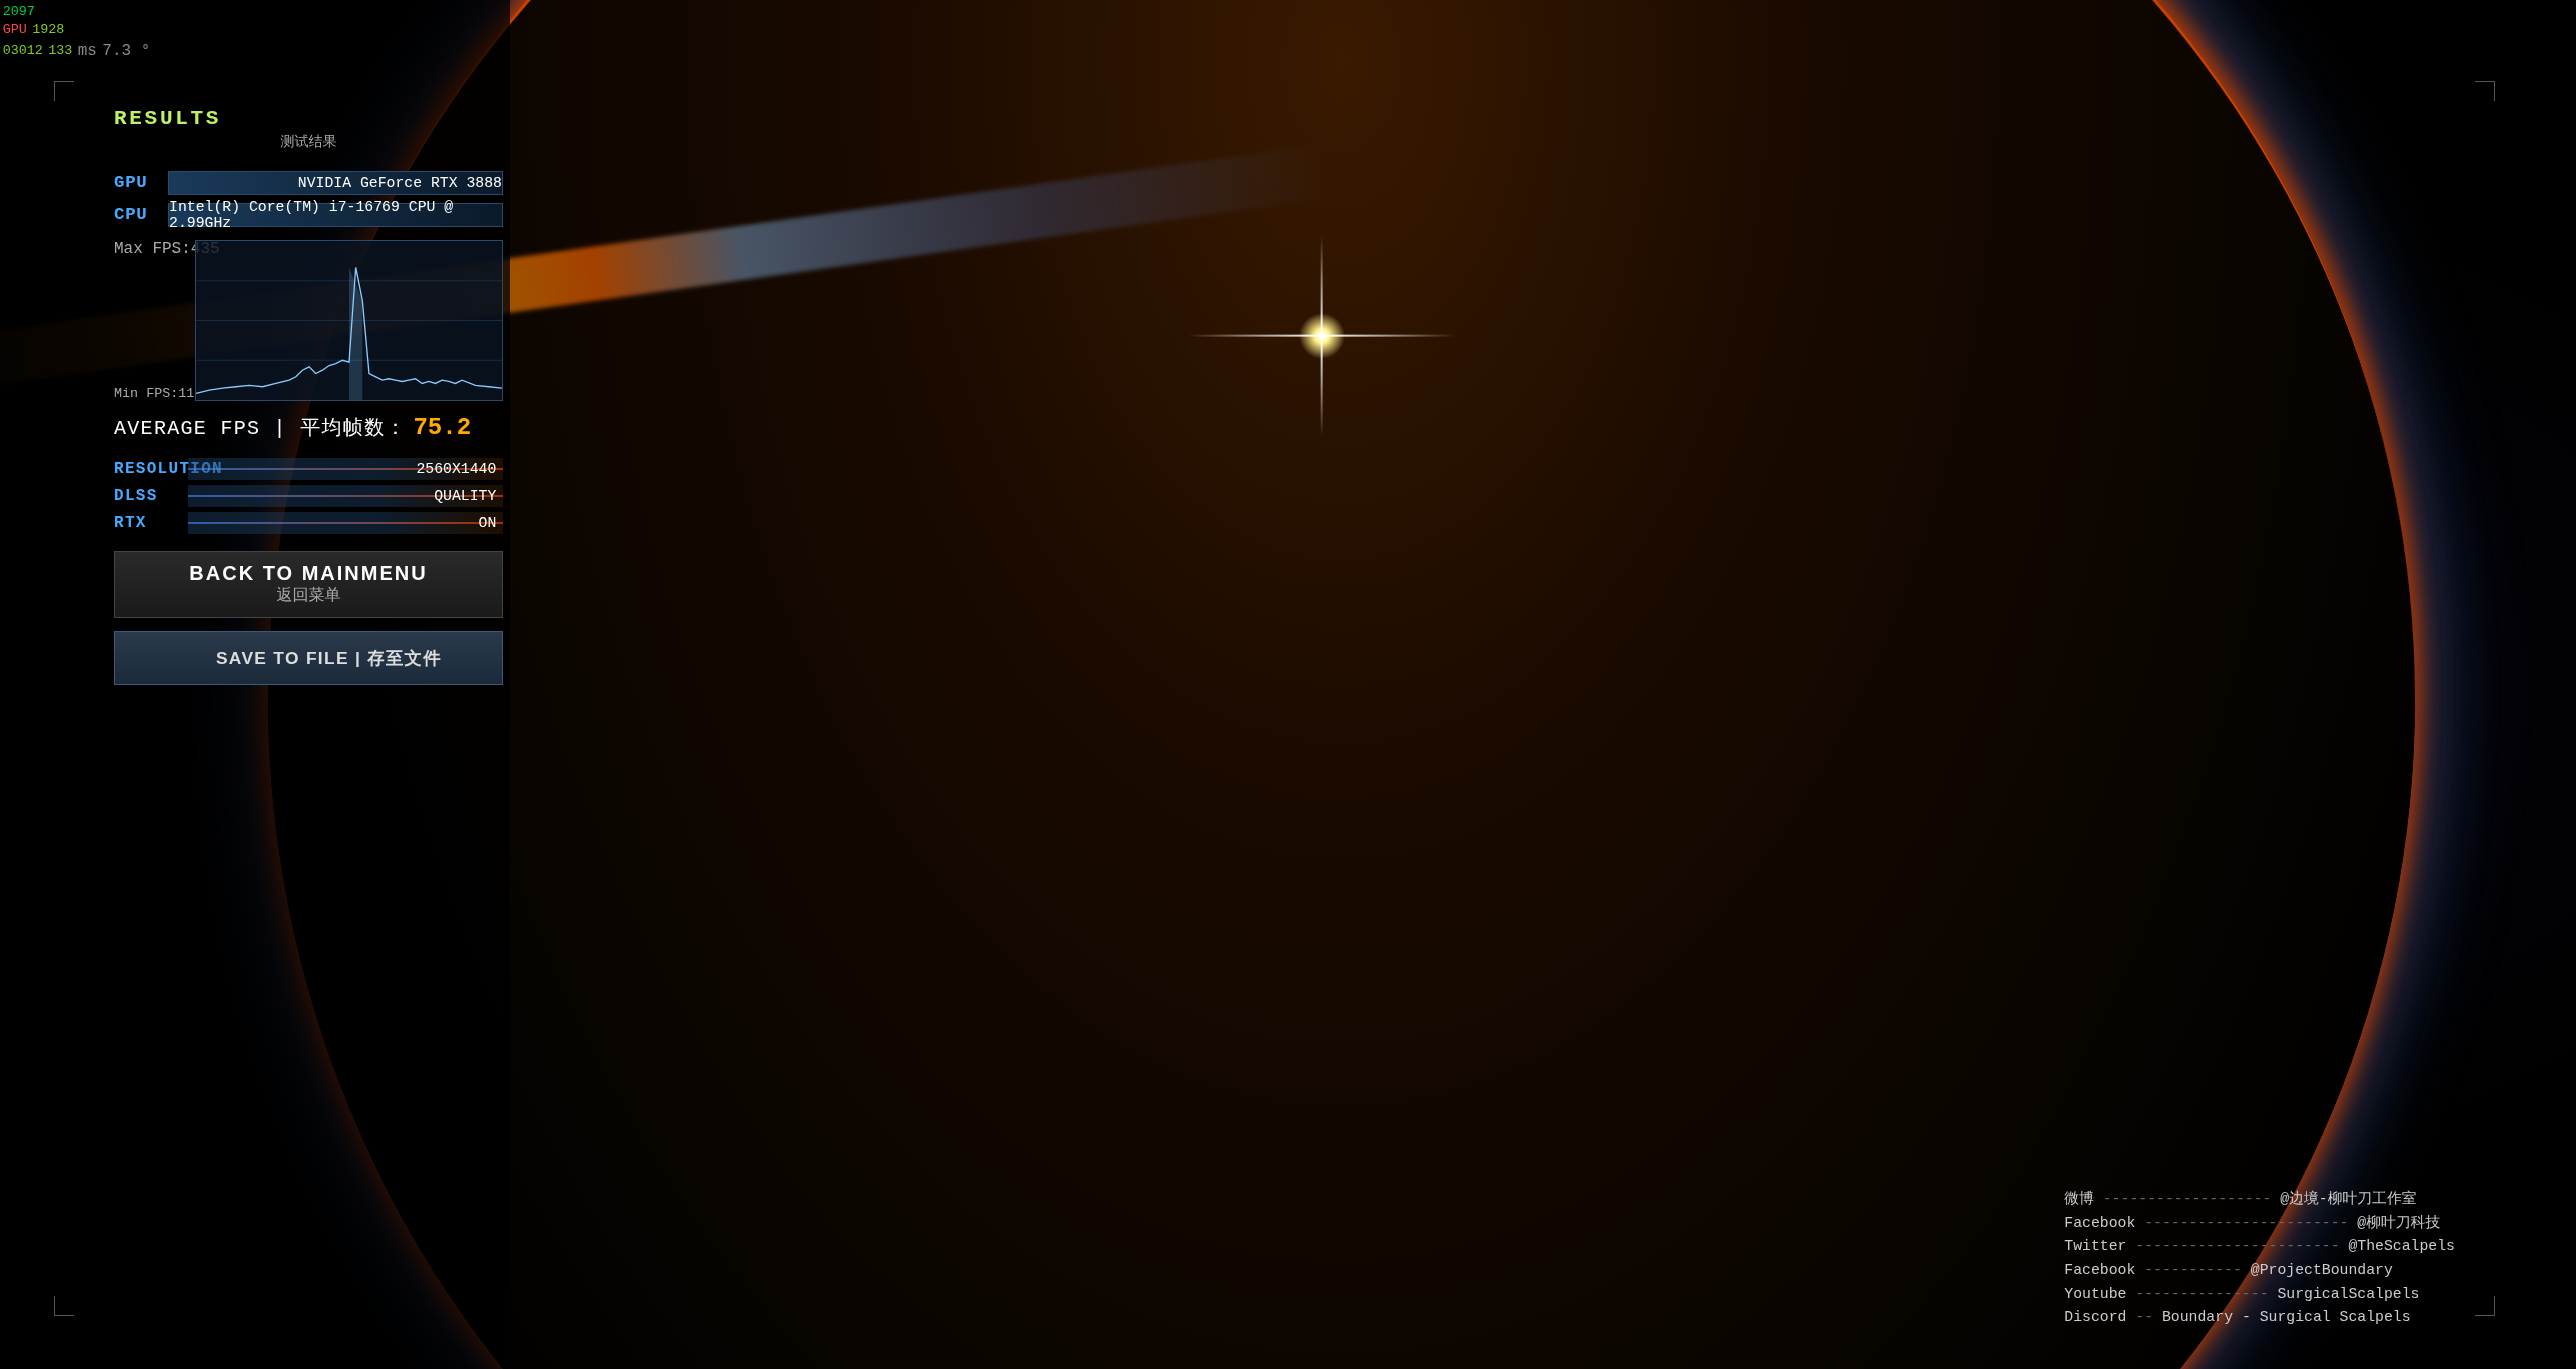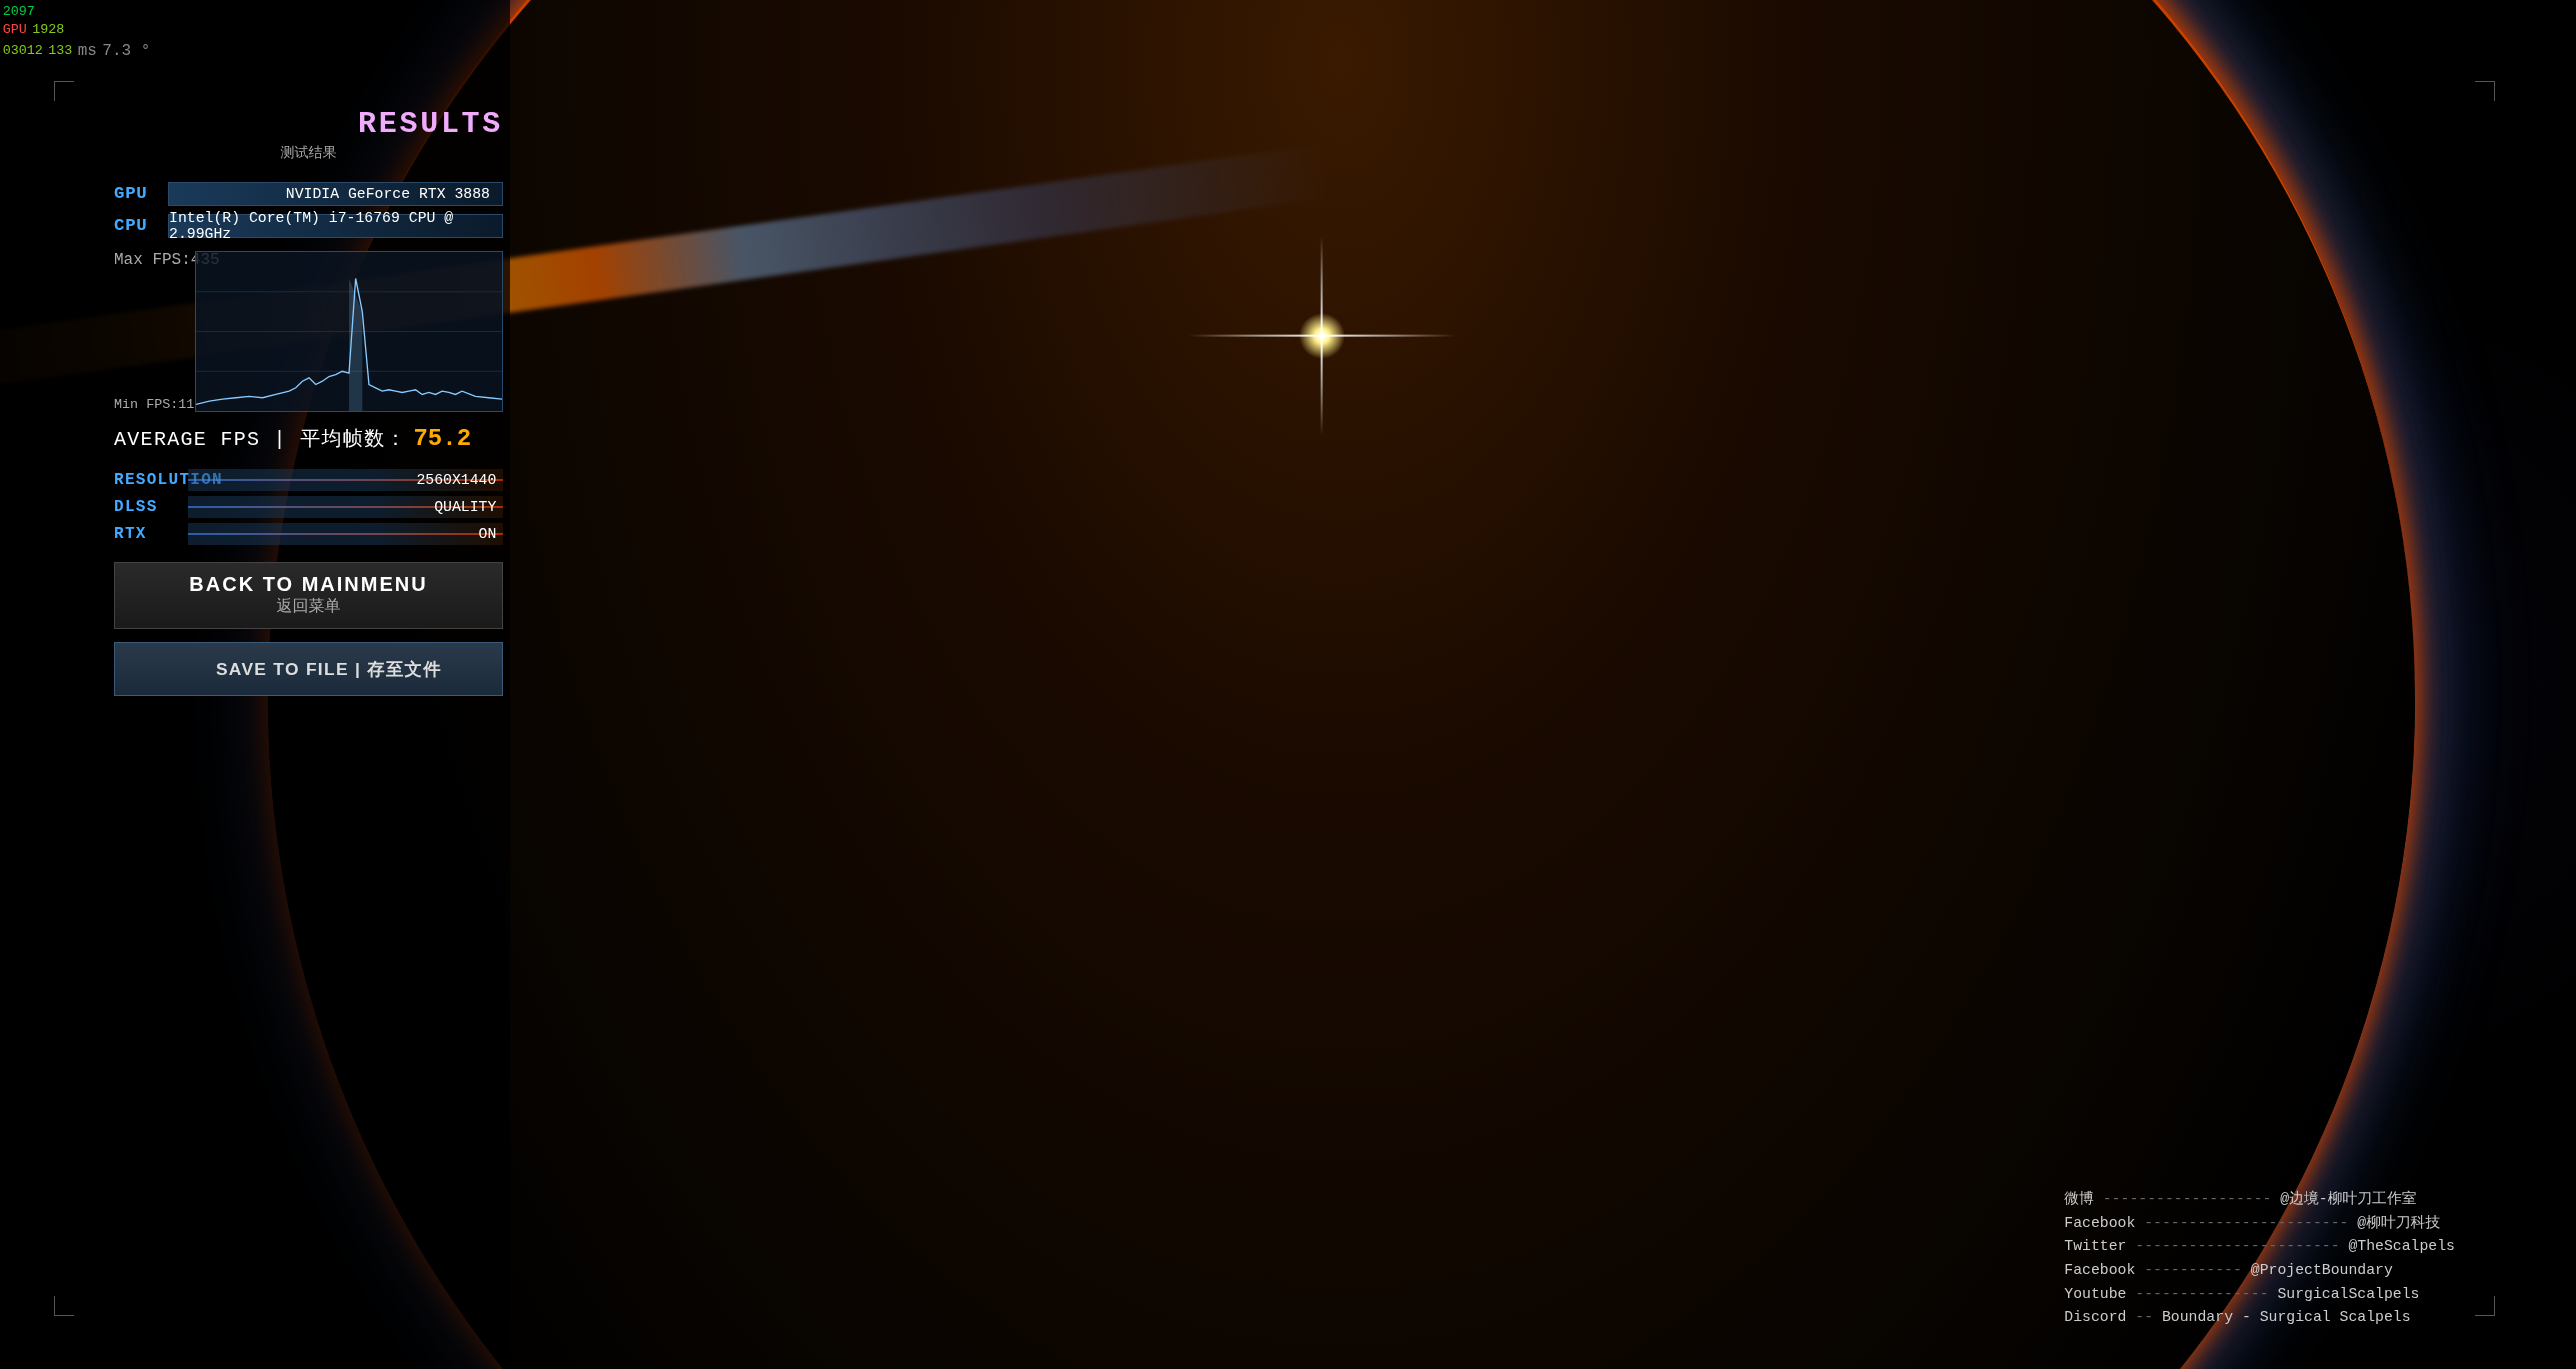--- a/index.html
+++ b/index.html
@@ -163,23 +163,23 @@
 
     
     .results-container {
       position: absolute;
       top: 107px;
       left: 114px;
       width: 389px;
     }
 
     .results-title {
-      text-align: right;
-      color: #f0abfc;
-      font-size: 30px;
+      text-align: left;
+      color: #bef264;
+      font-size: 21px;
       font-weight: bold;
       letter-spacing: 2.7px;
       margin-bottom: 2.7px;
     }
 
     .results-subtitle {
       text-align: center;
       color: #aaaaaa;
       font-size: 14px;
       margin-bottom: 20px;
@@ -202,21 +202,21 @@
     }
 
     .info-bar {
       flex: 1;
       height: 24px;
       background: linear-gradient(to right, #1a3a5a, #0a1a2a);
       border: 0.7px solid #2a4a6a;
       display: flex;
       align-items: center;
       justify-content: flex-end;
-      padding-right: 12px;
+      padding-right: 0;
     }
 
     .info-value {
       color: #ffffff;
       font-size: 14.8px;
     }
 
     
     .graph-section {
       margin: 13.4px 0;

